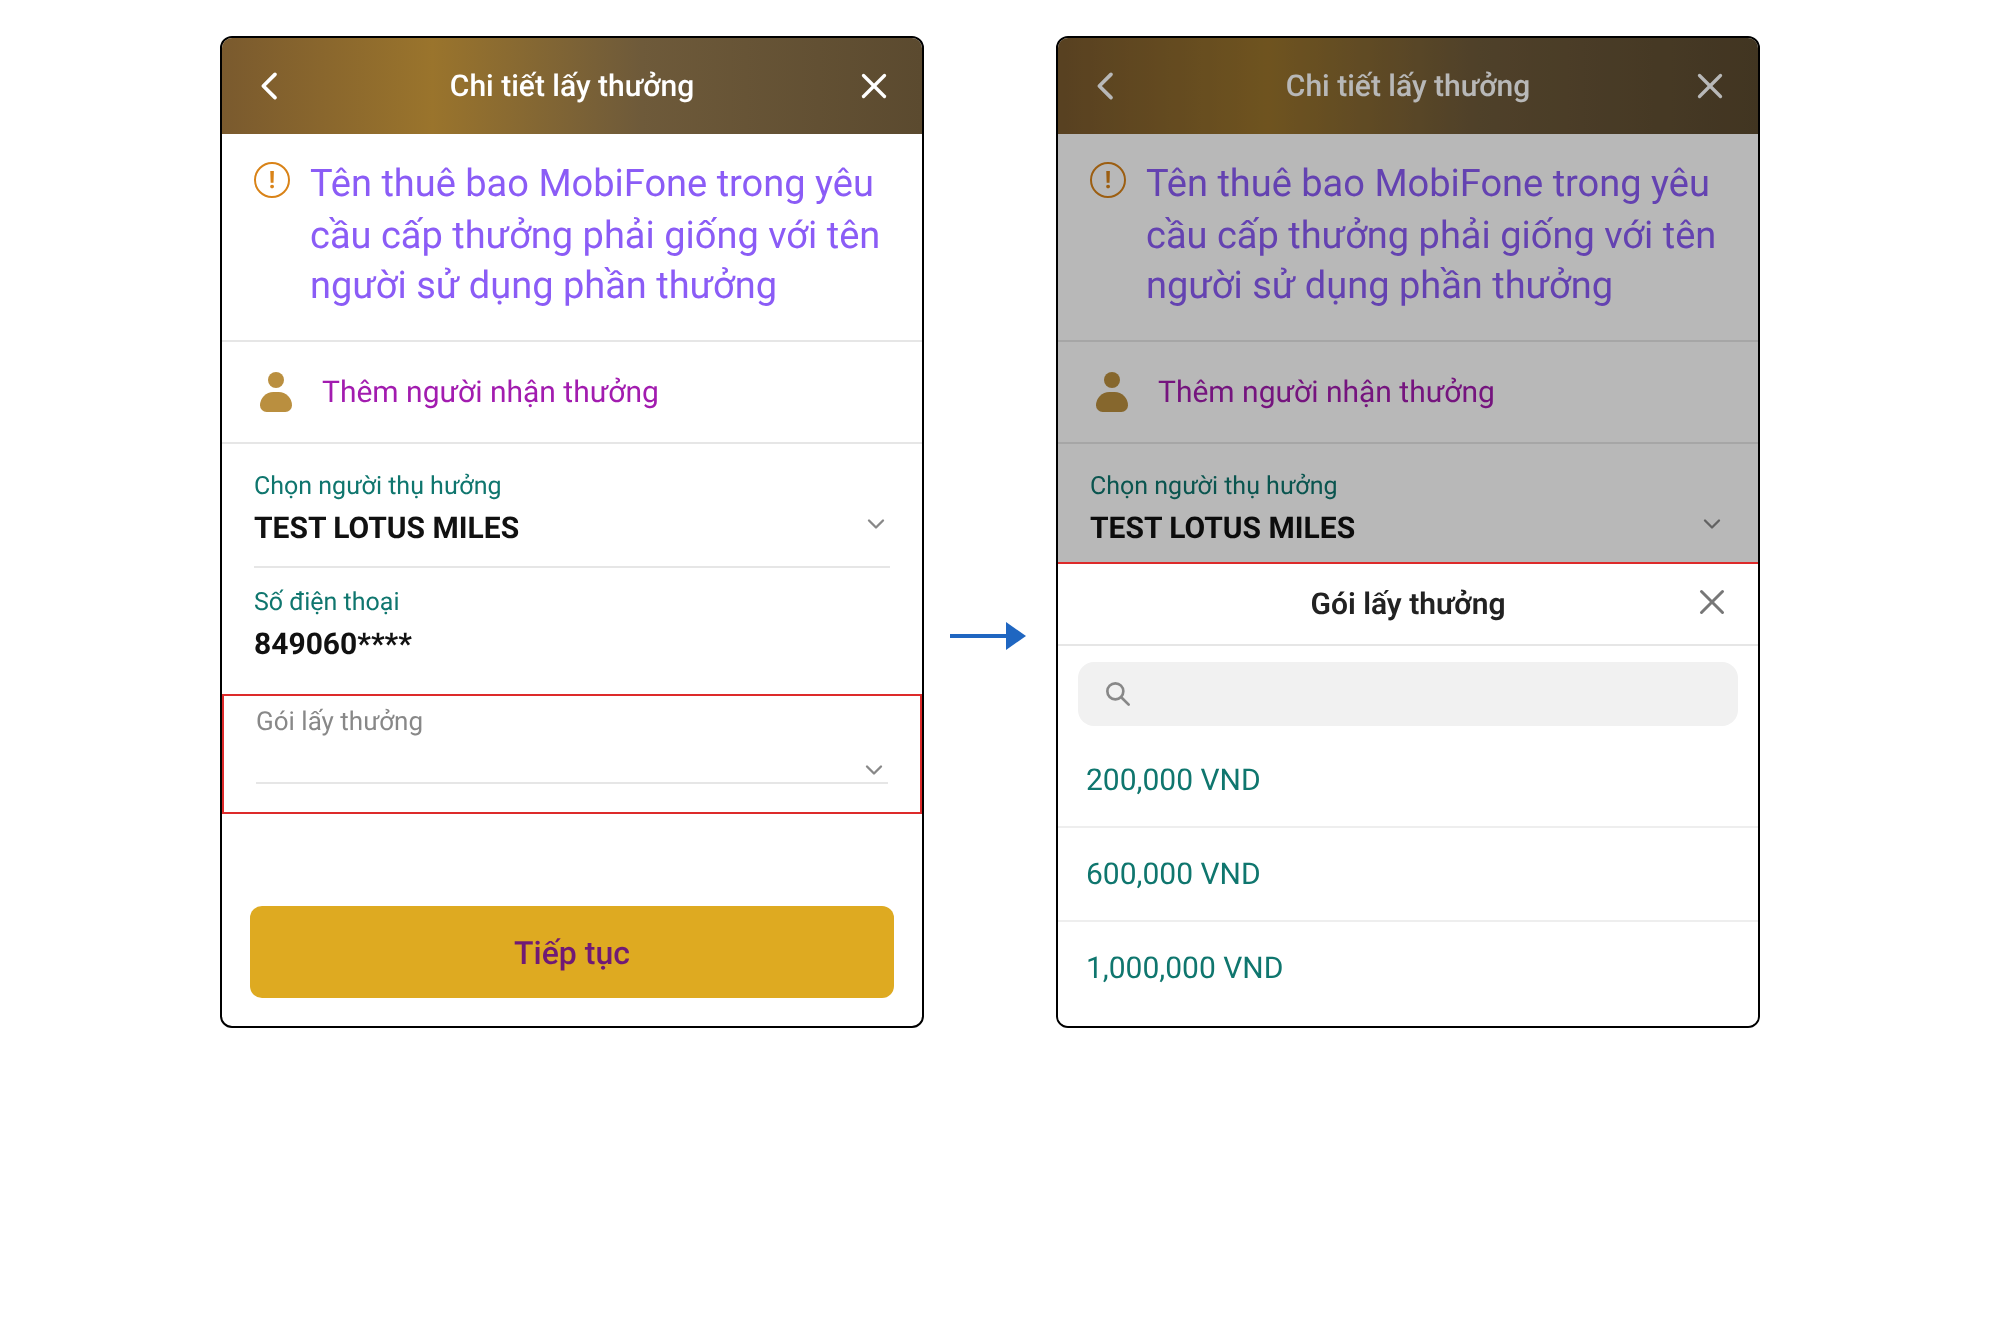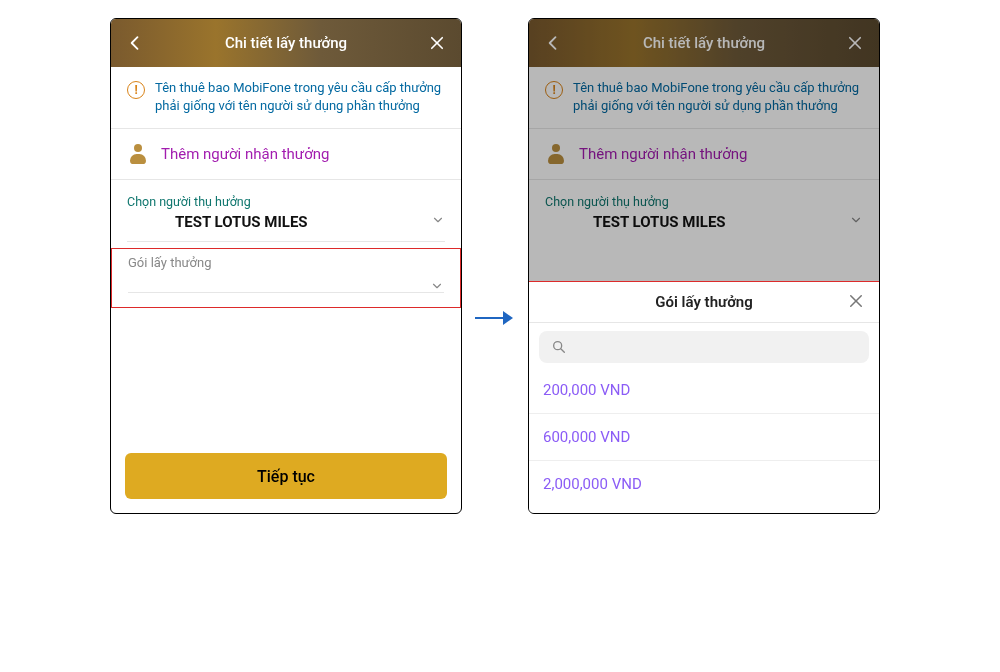--- a/index.html
+++ b/index.html
@@ -43,21 +43,21 @@
     display: flex;
     align-items: flex-start;
     gap: 10px;
     padding: 12px 16px 14px 16px;
   }
   .warn-icon {
     width: 18px; height: 18px; border: 1.5px solid #d98318; border-radius: 50%;
     display:flex; align-items:center; justify-content:center;
     color:#d98318; font-size:12px; font-weight:700; flex-shrink:0; margin-top:2px;
   }
-  .warn-text { font-size: 13px; color: #0369a1; line-height: 1.35; }
+  .warn-text { font-size: 19px; color: #8b5cf6; line-height: 1.35; }
 
   .divider { height:1px; background:#e6e6e6; }
 
   .add-row {
     display:flex; align-items:center; gap:12px;
     padding: 14px 16px;
   }
   .person-icon {
     width:22px; height:22px; position:relative; flex-shrink:0;
   }
@@ -70,21 +70,21 @@
     border-radius:8px 8px 4px 4px;
     position:absolute; bottom:1px; left:3px;
   }
   .add-text { font-size:15px; color:#a21caf; }
 
   .field {
     padding: 10px 16px 10px 16px;
     position:relative;
   }
   .field .label { font-size:12.5px; color:#0f766e; margin-bottom:4px; }
-  .field .value { font-size:15px; font-weight:700; color:#111; padding-right:24px;margin-left:48px; }
+  .field .value { font-size:15px; font-weight:700; color:#111; padding-right:24px; }
   .field .chev {
     position:absolute; right:16px; bottom:14px;
     width:14px; height:14px;
   }
   .sep { height:1px; background:#e6e6e6; margin:0 16px; }
 
   .package-box {
     border:1.5px solid #dd2a2a;
     margin: 6px 0 0 0;
     padding: 6px 16px 14px 16px;
@@ -92,21 +92,21 @@
   }
   .package-box .label { font-size:13px; color:#888; margin-bottom:22px; }
   .package-box .chev {
     position:absolute; right:16px; bottom:14px;
     width:14px; height:14px;
   }
   .pkg-sep { height:1px; background:#e6e6e6; margin-top:6px; }
 
   .cta {
     position:absolute; left:14px; right:14px; bottom:14px;
-    height:46px; background:#deaa21; color:#000000;
+    height:46px; background:#deaa21; color:#701a75;
     display:flex; align-items:center; justify-content:center;
     font-size:16px; border-radius:6px; cursor:pointer; font-weight:500;
   }
 
   
   .dim {
     position:absolute; inset:0; background:rgba(0,0,0,0.28);
   }
 
   .sheet {
@@ -127,21 +127,21 @@
     background:#f1f1f1; border-radius:8px;
     display:flex; align-items:center; gap:8px;
     padding:8px 12px;
   }
   .search-icon { width:16px; height:16px; flex-shrink:0; }
   .search input {
     border:none; background:transparent; outline:none;
     font-size:14px; color:#666; width:100%;
   }
   .opt {
-    padding:14px 16px; font-size:15px; color:#8b5cf6; cursor:pointer;
+    padding:14px 16px; font-size:15px; color:#0f766e; cursor:pointer;
   }
   .opt-sep { height:1px; background:#eee; margin:0 0; }
 
   
   .big-arrow {
     position:absolute; left:472px; top:306px; width:42px; height:24px;
     display:flex; align-items:center; justify-content:center;
   }
 
   svg { display:block; }
@@ -184,20 +184,24 @@
     <div class="label">Chọn người thụ hưởng</div>
     <div class="value">TEST LOTUS MILES</div>
     <div class="chev">
       <svg width="14" height="14" viewBox="0 0 24 24" fill="none" stroke="#888" stroke-width="2" stroke-linecap="round" stroke-linejoin="round">
           <polyline points="6 9 12 15 18 9"></polyline>
         </svg>
     </div>
   </div>
   <div class="sep"></div>
 
+  <div class="field">
+    <div class="label">Số điện thoại</div>
+    <div class="value">849060****</div>
+  </div>
 
   <div class="package-box">
     <div class="label">Gói lấy thưởng</div>
     <div class="chev">
       <svg width="14" height="14" viewBox="0 0 24 24" fill="none" stroke="#888" stroke-width="2" stroke-linecap="round" stroke-linejoin="round">
           <polyline points="6 9 12 15 18 9"></polyline>
         </svg>
     </div>
     <div class="pkg-sep"></div>
   </div>
@@ -273,15 +277,15 @@
         <svg width="16" height="16" viewBox="0 0 24 24" fill="none" stroke="#888" stroke-width="2" stroke-linecap="round">
             <circle cx="10" cy="10" r="6"></circle>
             <line x1="15" y1="15" x2="20" y2="20"></line>
           </svg>
       </div>
     </div>
     <div class="opt">200,000 VND</div>
     <div class="opt-sep"></div>
     <div class="opt">600,000 VND</div>
     <div class="opt-sep"></div>
-    <div class="opt">2,000,000 VND</div>
+    <div class="opt">1,000,000 VND</div>
   </div>
 </div>
 
 </body></html>

